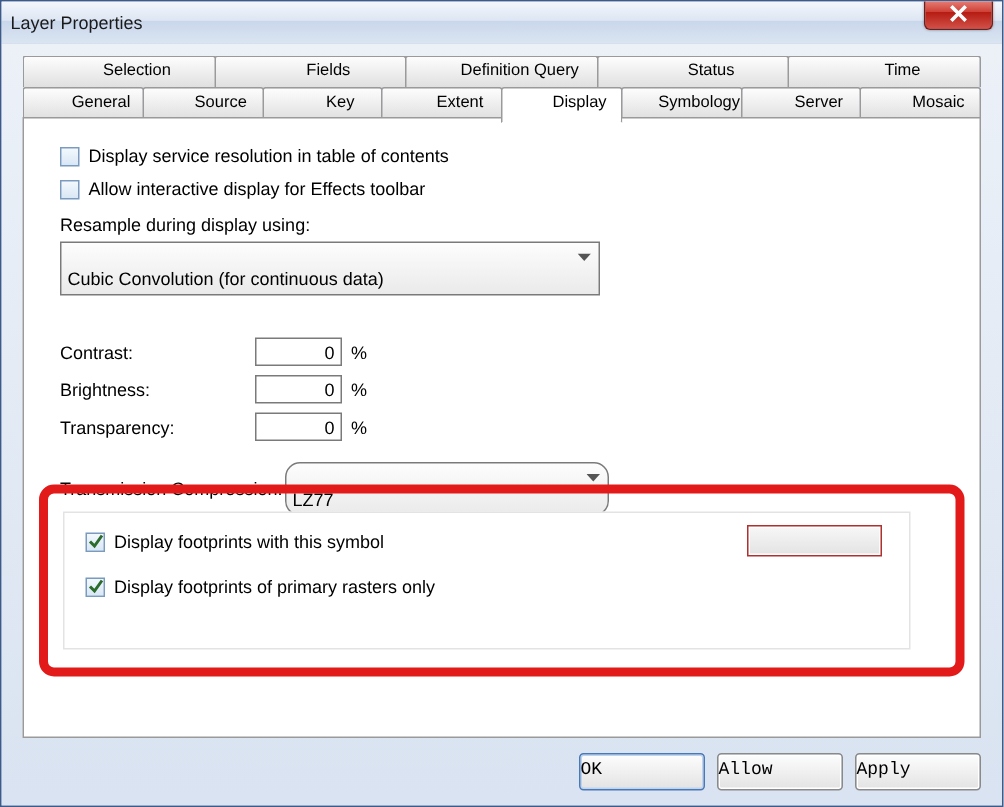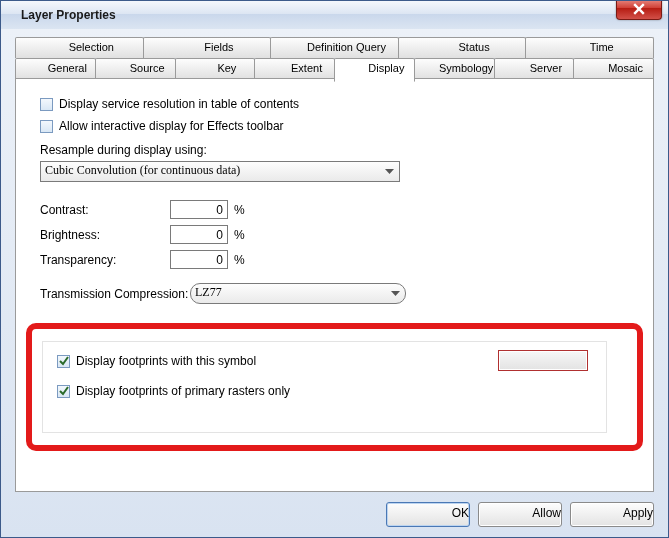--- a/index.html
+++ b/index.html
@@ -29,23 +29,22 @@
   }
   
   .titlebar{
     height:28px;
     background:linear-gradient(#f4f7fc 0%,#dde6f3 45%,#c9d7eb 46%,#dbe5f2 100%);
     border-bottom:1px solid #9db3d2;
     position:relative;
     display:flex;align-items:center;
   }
   .titlebar .title{
-    padding-left:20px;
+    padding-left:6px;
     color:#1a1a1a;
-    font-weight:bold;
   }
   .close-btn{
     position:absolute;top:-2px;right:6px;
     width:44px;height:20px;
     background:linear-gradient(#e98c84 0%,#cf3f35 45%,#b51c12 46%,#d25048 100%);
     border:1px solid #7a1a14;
     border-top:none;
     border-radius:0 0 4px 4px;
     display:flex;align-items:center;justify-content:center;
     box-shadow:0 0 2px rgba(0,0,0,.4);
@@ -103,32 +102,32 @@
     box-sizing:border-box;
   }
   .chk.checked svg{display:block;}
   .chk svg{display:none;width:10px;height:10px;}
   .lbl{color:#000;}
   .section-lbl{margin-top:10px;margin-bottom:4px;}
   select.winselect, .winselect{
     width:360px;height:21px;
     border:1px solid #7a7a7a;
     background:linear-gradient(#fdfdfd,#eaeaea);
-    font-family:Liberation Serif, serif;font-size:12px;
-    padding:1px 4px;box-sizing:border-box;
+    font-family:Liberation Sans, sans-serif;font-size:12px;
+    padding:17px 4px;box-sizing:border-box;
     appearance:none;-webkit-appearance:none;
     position:relative;
   }
   .select-wrap{position:relative;display:inline-block;}
   .select-wrap .arrow{
     position:absolute;right:2px;top:2px;width:17px;height:17px;
     display:flex;align-items:center;justify-content:center;
     pointer-events:none;
   }
-  .grid3{display:grid;grid-template-columns:130px 58px 20px;row-gap:6px;align-items:center;margin-top:18px;}
+  .grid3{display:grid;grid-template-columns:130px 58px 20px;row-gap:6px;align-items:center;margin-top:28px;}
   .numbox{
     border:1px solid #7a7a7a;height:19px;text-align:right;
     padding:0 4px;font-family:inherit;font-size:12px;box-sizing:border-box;
     background:#fff;
   }
   .tc-row{display:flex;align-items:center;margin-top:14px;}
   .tc-row .select-wrap{margin-left:0;}
   
   .redbox{
     position:absolute;
@@ -155,22 +154,22 @@
   
   .btn-row{
     position:absolute;right:14px;bottom:10px;
     display:flex;gap:8px;
   }
   .winbtn{
     width:82px;height:23px;
     border:1px solid var(--btn-border);
     border-radius:3px;
     background:linear-gradient(var(--btn-top),var(--btn-bot));
-    font-family:Liberation Sans, sans-serif;font-size:12px;
-    text-align:right;line-height:21px;
+    font-family:Liberation Mono, monospace;font-size:12px;
+    text-align:left;line-height:21px;
     box-shadow:inset 0 0 0 1px #fff;
     cursor:default;
   }
   .winbtn.default{
     border-color:#4a78b5;
     box-shadow:inset 0 0 0 1px #bcd4f0;
   }
 </style>
 </head>
 <body>

